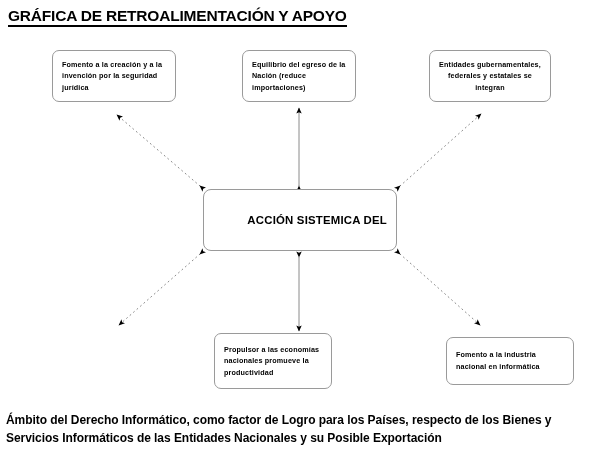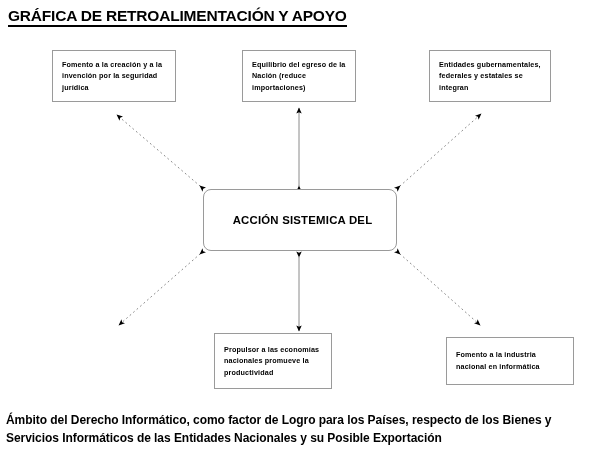--- a/index.html
+++ b/index.html
@@ -46,47 +46,47 @@
     height: 454px;
     pointer-events: none;
   }
 
   
   .node {
     position: absolute;
     box-sizing: border-box;
     background: #ffffff;
     border: 1px solid #9a9a9a;
-    border-radius: 0;
+    border-radius: 7px;
     display: flex;
     align-items: center;
   }
   .node .node-text {
     display: block;
     width: 100%;
     font-size: 7.2px;
     font-weight: bold;
     line-height: 1.62;
     letter-spacing: 0.15px;
     padding: 0 9px;
     box-sizing: border-box;
   }
 
   #node-top-left    { left: 52px;  top: 50px;  width: 124px; height: 52px; }
   #node-top-center  { left: 242px; top: 50px;  width: 114px; height: 52px; }
-  #node-top-right   { left: 429px; top: 50px;  width: 122px; height: 52px; }
+  #node-top-right   { left: 429px; top: 50px;  width: 122px; height: 52px; text-align: center; }
 
   #node-center      { left: 203px; top: 189px; width: 194px; height: 62px;
                       border-radius: 8px; justify-content: center; }
   #node-center .node-text {
     font-size: 11.4px;
     font-weight: bold;
     line-height: 1.42;
     letter-spacing: 0.2px;
-    text-align: center;
+    text-align: right;
     padding-left: 14px;
   }
 
   #node-bottom-left   { left: 54px;  top: 337px; width: 120px; height: 50px; }
   #node-bottom-center { left: 214px; top: 333px; width: 118px; height: 56px; }
   #node-bottom-right  { left: 446px; top: 337px; width: 128px; height: 48px; }
 
   
   #caption {
     position: absolute;

